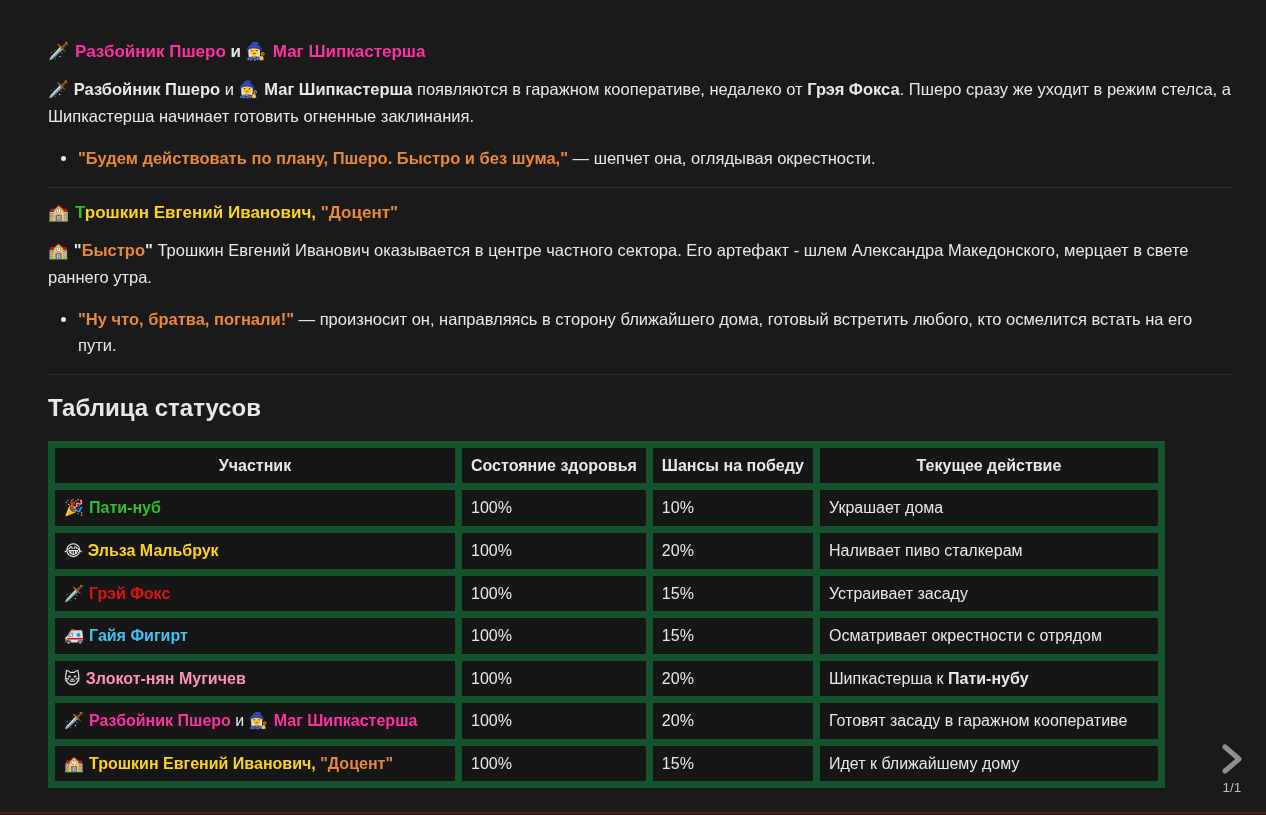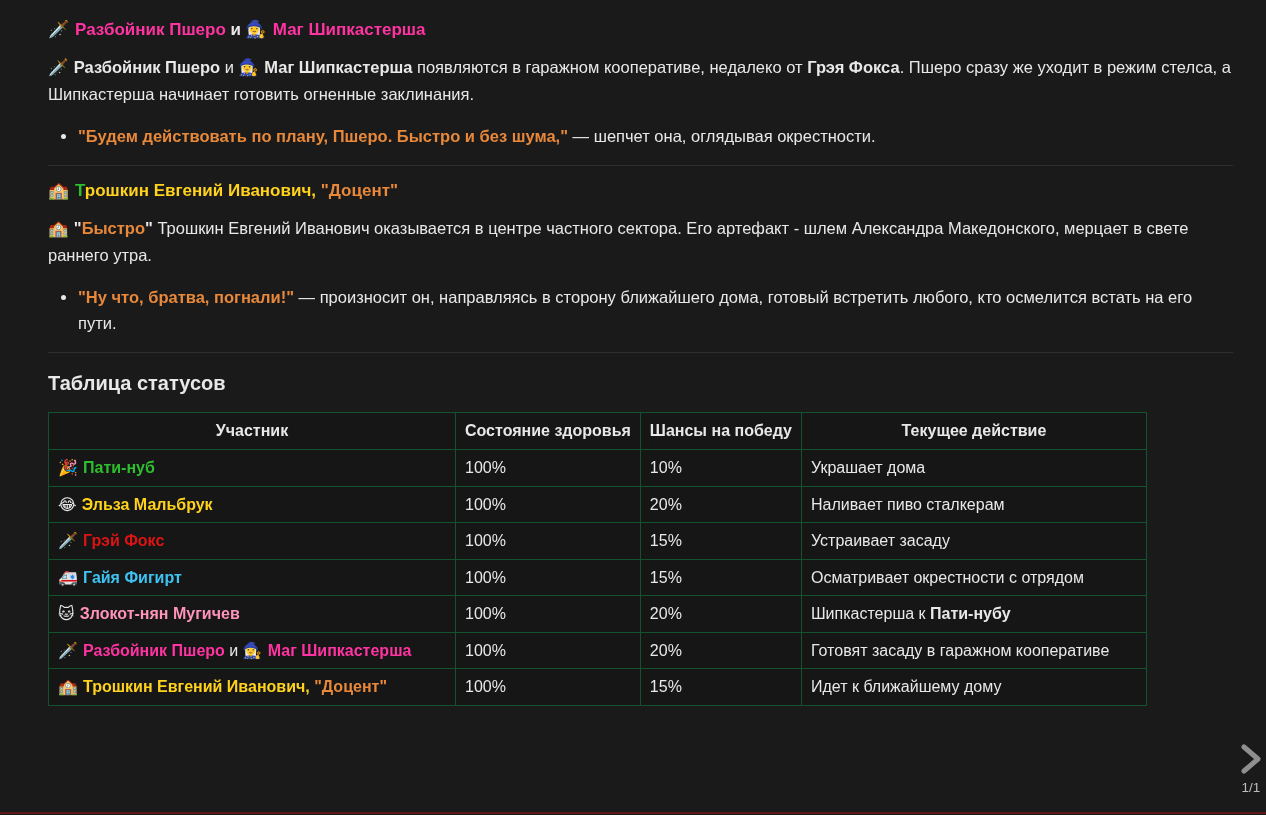--- a/index.html
+++ b/index.html
@@ -6,45 +6,45 @@
     --c-bg:#1a1a1a; --c-text:#e8e8e8;
   }
   *{box-sizing:border-box;}
   html,body{margin:0;padding:0;}
   body{
     width:1266px;height:815px;overflow:hidden;position:relative;
     background:var(--c-bg);color:var(--c-text);
     font-family:"Liberation Sans","DejaVu Sans",sans-serif;
     font-size:16.5px;line-height:1.6;
   }
-  .content{padding:12px 0 0 48px;width:1238px;}
+  .content{padding:12px 0 0 48px;width:1238px;margin-top:22px;}
   .content-inner{width:1185px;}
   h3.heading{font-size:17px;font-weight:700;margin:6px 0 12px;line-height:1.4;}
   p.para{margin:0 0 15px;}
   ul.quote-list{margin:0 0 16px 12px;padding-left:18px;}
   ul.quote-list li{margin:2px 0;}
   hr.divider{border:0;border-top:1px solid #2e2e2e;margin:15px 0 13px;}
-  .table-title{font-size:20px;font-weight:700;margin:14px 0 13px;}
+  .table-title{font-size:24px;font-weight:700;margin:14px 0 13px;}
   table.status{border-collapse:collapse;background:#161616;}
   col.c1{width:407px;} col.c2{width:180px;} col.c3{width:160px;} col.c4{width:345px;}
   table.status th, table.status td{
-    border:1px solid #14532d;padding:5px 9px;font-size:16px;height:24px;
+    border:7px solid #14532d;padding:5px 9px;font-size:16px;height:24px;
     vertical-align:middle;text-align:left;white-space:nowrap;
   }
   table.status th{text-align:center;font-weight:700;}
   
   .b{font-weight:700;}
   .pink{color:var(--c-pink);} .magenta{color:var(--c-magenta);}
   .green{color:var(--c-green);} .yellow{color:var(--c-yellow);}
   .orange{color:var(--c-orange);} .orangebright{color:var(--c-orangebright);}
   .blue{color:var(--c-blue);} .red{color:var(--c-red);}
   .cyan{color:var(--c-cyan);} .lightpink{color:var(--c-lightpink);}
   .emoji{font-family:"DejaVu Sans",sans-serif;}
   
-  .pager{position:absolute;right:3px;bottom:16px;text-align:center;color:#9a9a9a;}
+  .pager{position:absolute;right:22px;bottom:16px;text-align:center;color:#9a9a9a;}
   .pager .chevron{cursor:pointer;color:#8f8f8f;line-height:0;}
   .pager .page-indicator{font-size:13.5px;color:#bdbdbd;margin-top:2px;}
   .bottom-line{position:absolute;left:0;right:0;bottom:1px;height:2px;background:var(--c-bottomline);}
 </style>
 </head>
 <body>
 
 <div class="content">
   <div class="content-inner">
 

